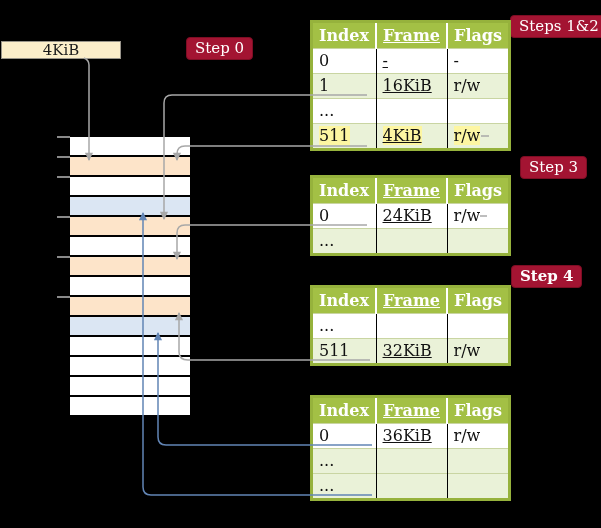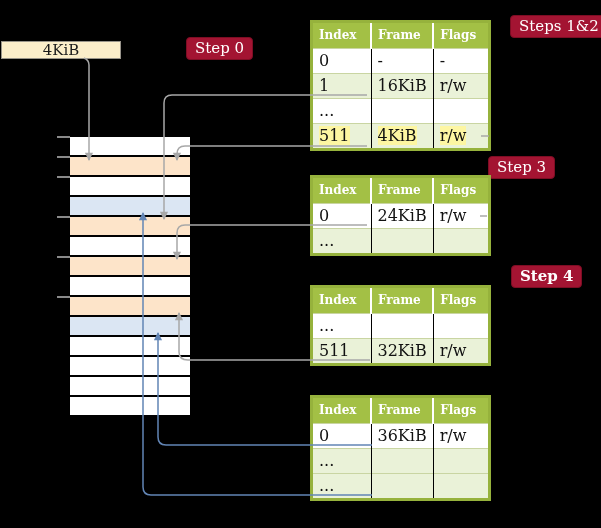--- a/index.html
+++ b/index.html
@@ -11,44 +11,44 @@
   .frame-box{position:absolute;left:1px;top:41px;width:118px;height:16px;
     background:var(--cream);border:1px solid #98948a;color:#1a1a1a;
     font-size:15px;line-height:16px;text-align:center;}
 
   
   .steplabel{position:absolute;background:var(--red);color:#fff;font-size:15px;
     line-height:19px;padding:1px 8px;border-radius:4px;border:1px solid #7e0d24;
     white-space:nowrap;}
   #step0{left:186px;top:37px;}
   #steps12{left:510px;top:15px;}
-  #step3{left:488px;top:156px;}
+  #step3{left:520px;top:156px;}
   #step4{left:511px;top:265px;font-weight:bold;}
 
   
   #strip{position:absolute;left:70px;top:137px;width:120px;height:278px;
     display:flex;flex-direction:column;gap:2px;}
   .mrow{flex:1;}
   .mrow.plain{background:var(--white);}
   .mrow.frame{background:var(--orange);}
   .mrow.mapped{background:var(--bluerow);}
 
   
   .tablebox{position:absolute;left:310px;}
   #t0{top:20px;} #t1{top:175px;} #t2{top:285px;} #t3{top:395px;}
   table.ptable{border-collapse:collapse;border:3px solid var(--greenborder);
     background:#fff;table-layout:fixed;}
-  .ptable th{background:var(--green);color:#fff;font-weight:bold;font-size:12px;
+  .ptable th{background:var(--green);color:#fff;font-weight:bold;font-size:16px;
     text-align:left;padding:2px 6px 3px 6px;height:20px;border-right:2px solid #fff;}
   .ptable th:last-child{border-right:none;}
   .ptable td{font-size:16px;color:#111;padding:1px 6px 2px 6px;height:21px;
     border-right:1.5px solid #000;border-top:1px solid var(--rowsep);background:var(--white);}
   .ptable td:last-child{border-right:none;}
   .ptable tr.tint td{background:var(--tint);}
-  .ptable .c0{width:45px;} .ptable .c1{width:47px;} .ptable .c2{width:42px;}
+  .ptable .c0{width:45px;} .ptable .c1{width:47px;text-decoration:underline;} .ptable .c2{width:42px;}
   .hl{background:var(--yellow);}
 
   
   #overlay{position:absolute;left:0;top:0;width:601px;height:528px;pointer-events:none;}
   .gline{stroke:var(--linegray);stroke-width:1.5;fill:none;}
   .bline{stroke:var(--lineblue);stroke-width:1.5;fill:none;}
   .tickline{stroke:var(--tickgray);stroke-width:2;fill:none;}
 </style>
 </head>
 <body>

